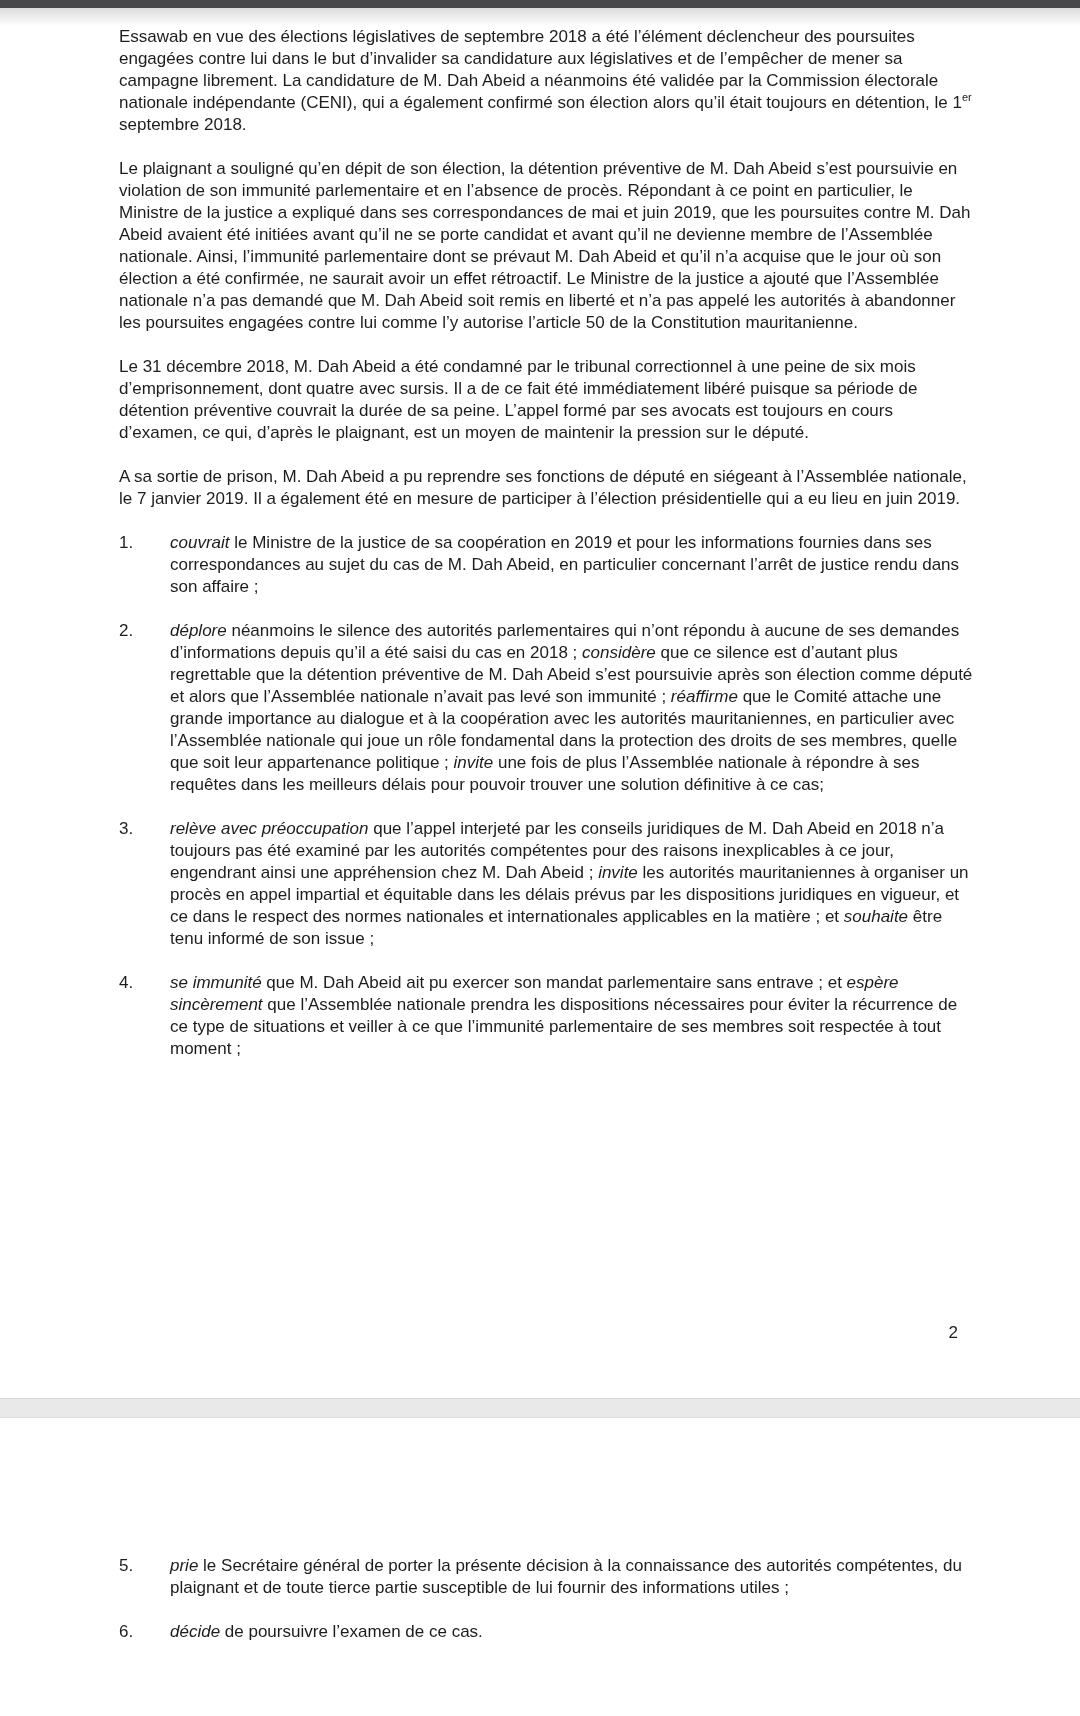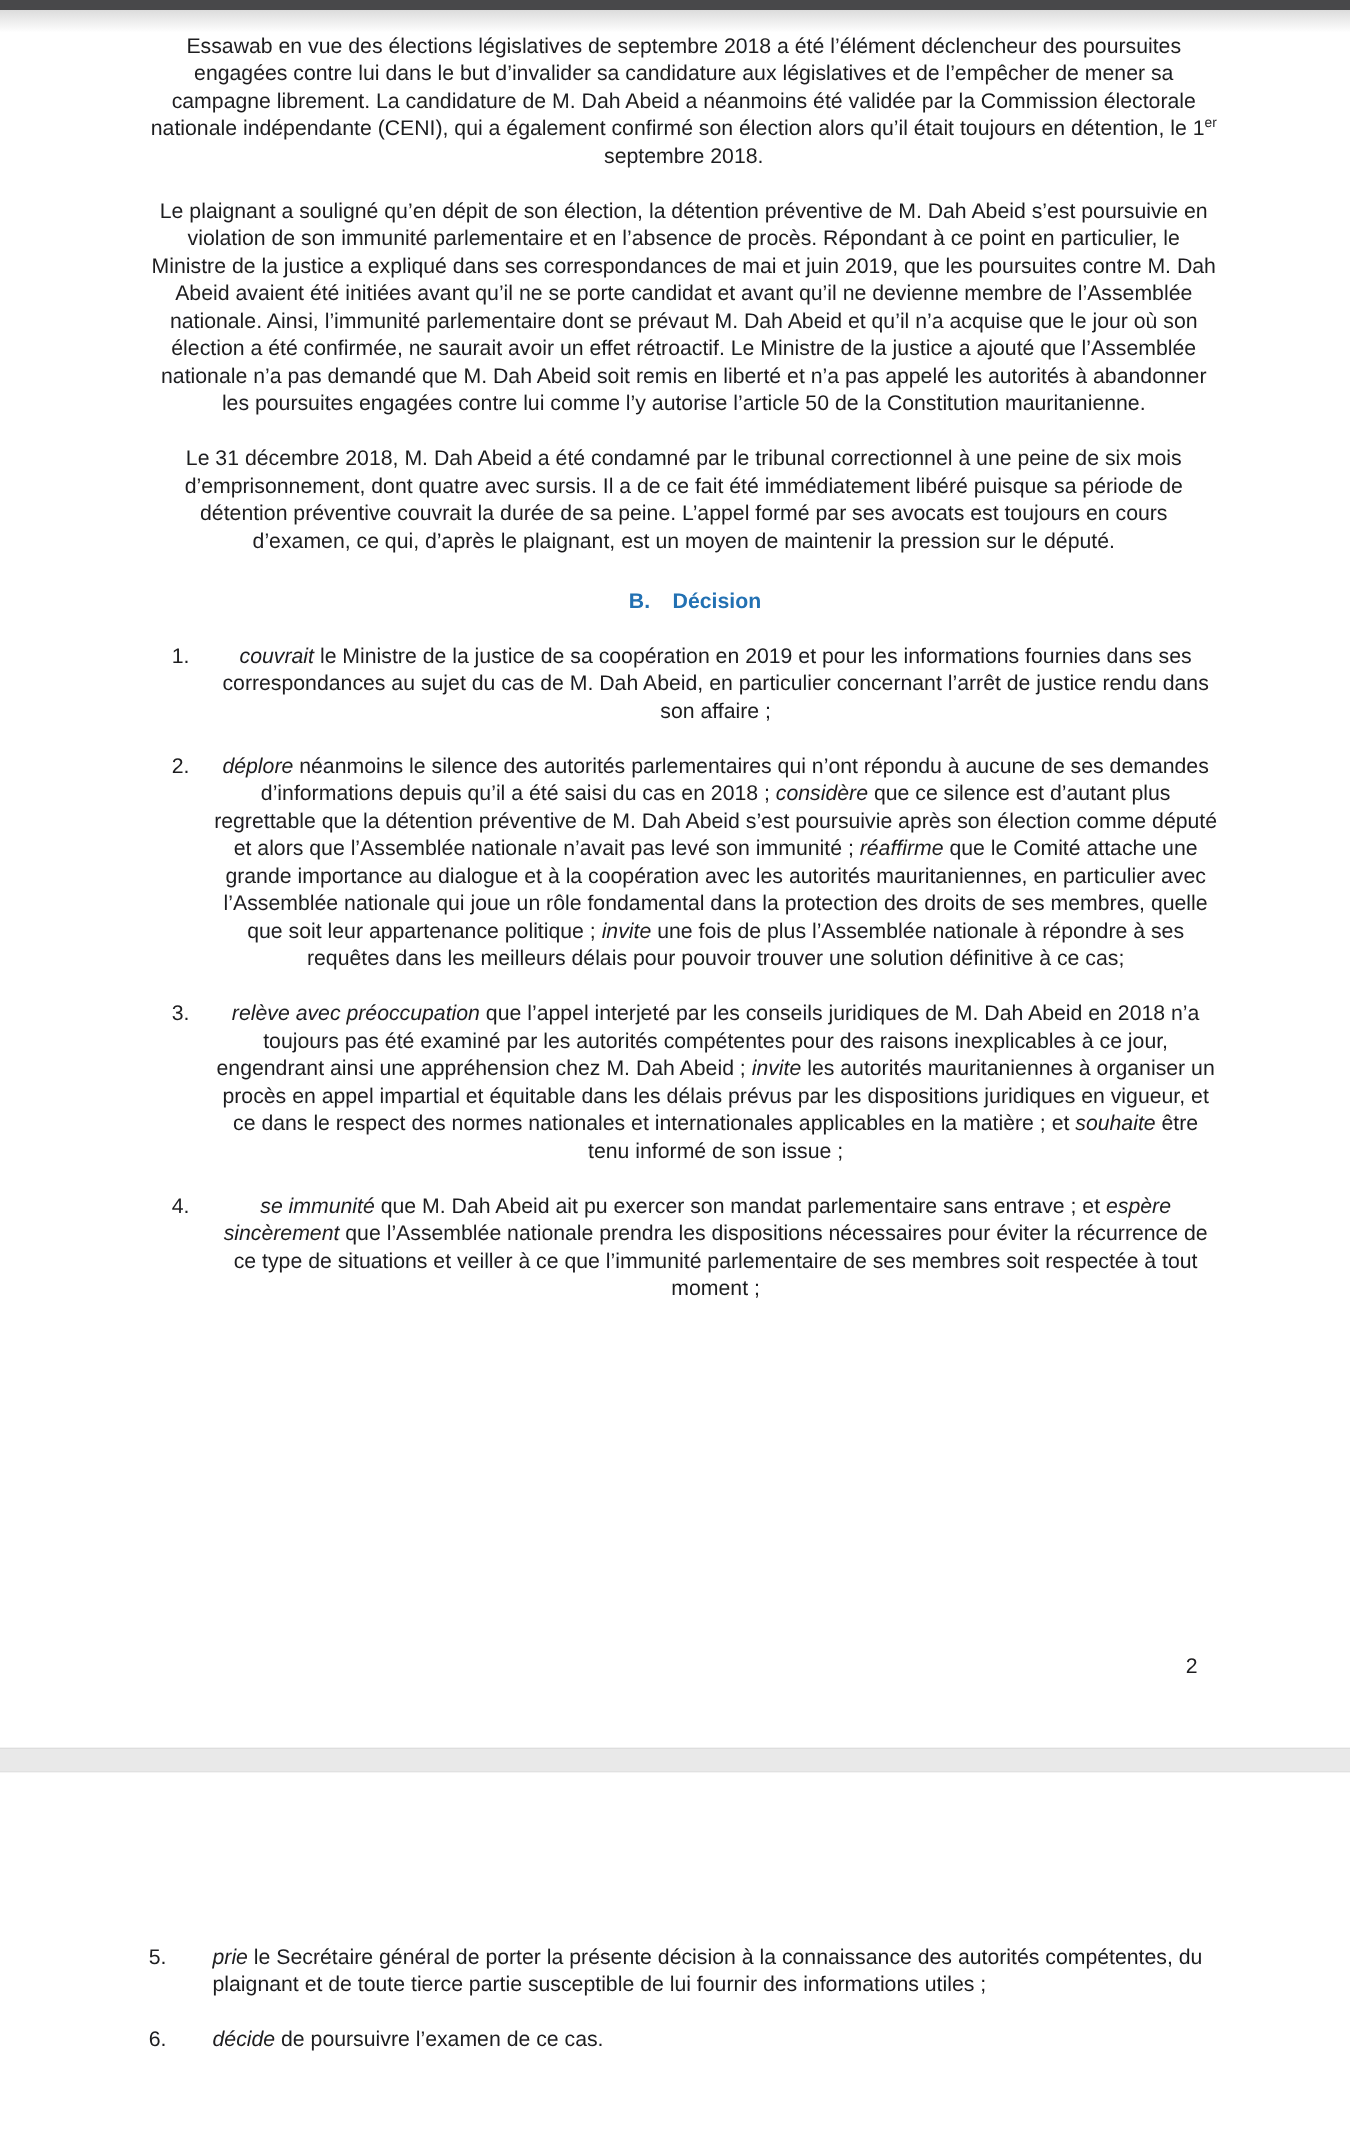--- a/index.html
+++ b/index.html
@@ -13,21 +13,21 @@
   html,body{margin:0;padding:0;}
   body{
     width:1080px;height:1716px;overflow:hidden;
     background:var(--page-bg);
     font-family:"Liberation Sans","DejaVu Sans",sans-serif;
     font-size:17px;line-height:22px;color:var(--text);
   }
   .top-bar{height:8px;background:var(--top-bar);}
   .top-fade{height:18px;background:linear-gradient(#dcdcdc,#ffffff);}
   .page{position:relative;background:var(--page-bg);}
-  .page-2{height:1372px;overflow:hidden;text-align:center;}
+  .page-2{height:1372px;overflow:hidden;}
   .page-3{height:288px;overflow:hidden;padding-top:137px;}
   .body-col{padding:0 105px 0 119px;}
   .para{margin:0 0 22px 0;}
   .heading{margin:26px 0 22px 0;font-weight:bold;color:var(--heading);}
   .heading .h-label{display:inline-block;width:53px;}
   .intro{margin-bottom:22px;}
   .item{display:flex;margin:0 0 22px 0;}
   .item-num{width:51px;flex:0 0 51px;}
   .item-body{flex:1;}
   sup{font-size:11px;line-height:0;vertical-align:super;}
@@ -39,24 +39,22 @@
 
 <div class="top-bar"></div>
 <div class="top-fade"></div>
 
 <div class="page page-2">
   <div class="body-col">
     <div>
         <p class="para"><span>Essawab en vue des élections législatives de septembre 2018 a été l’élément déclencheur des poursuites engagées contre lui dans le but d’invalider sa candidature aux législatives et de l’empêcher de mener sa campagne librement. La candidature de M. Dah Abeid a néanmoins été validée par la Commission électorale nationale indépendante (CENI), qui a également confirmé son élection alors qu’il était toujours en détention, le 1</span><sup>er</sup><span> septembre 2018.</span></p>
         <p class="para"><span>Le plaignant a souligné qu’en dépit de son élection, la détention préventive de M. Dah Abeid s’est poursuivie en violation de son immunité parlementaire et en l’absence de procès. Répondant à ce point en particulier, le Ministre de la justice a expliqué dans ses correspondances de mai et juin 2019, que les poursuites contre M. Dah Abeid avaient été initiées avant qu’il ne se porte candidat et avant qu’il ne devienne membre de l’Assemblée nationale. Ainsi, l’immunité parlementaire dont se prévaut M. Dah Abeid et qu’il n’a acquise que le jour où son élection a été confirmée, ne saurait avoir un effet rétroactif. Le Ministre de la justice a ajouté que l’Assemblée nationale n’a pas demandé que M. Dah Abeid soit remis en liberté et n’a pas appelé les autorités à abandonner les poursuites engagées contre lui comme l’y autorise l’article 50 de la Constitution mauritanienne.</span></p>
         <p class="para"><span>Le 31 décembre 2018, M. Dah Abeid a été condamné par le tribunal correctionnel à une peine de six mois d’emprisonnement, dont quatre avec sursis. Il a de ce fait été immédiatement libéré puisque sa période de détention préventive couvrait la durée de sa peine. L’appel formé par ses avocats est toujours en cours d’examen, ce qui, d’après le plaignant, est un moyen de maintenir la pression sur le député.</span></p>
+        <p class="para"><span>A sa sortie de prison, M. Dah Abeid a pu reprendre ses fonctions de député en siégeant à l’Assemblée nationale, le 7 janvier 2019. Il a également été en mesure de participer à l’élection présidentielle qui a eu lieu en juin 2019.</span></p>
       </div>
-    <div class="heading">
-      <span class="h-label">B.</span><span class="h-title">Décision</span>
-    </div>
     <div>
         <div class="item">
           <div class="item-num">1.</div>
           <div class="item-body"><i>couvrait</i><span> le Ministre de la justice de sa coopération en 2019 et pour les informations fournies dans ses correspondances au sujet du cas de M. Dah Abeid, en particulier concernant l’arrêt de justice rendu dans son affaire ;</span></div>
         </div>
         <div class="item">
           <div class="item-num">2.</div>
           <div class="item-body"><i>déplore</i><span> néanmoins le silence des autorités parlementaires qui n’ont répondu à aucune de ses demandes d’informations depuis qu’il a été saisi du cas en 2018 ; </span><i>considère</i><span> que ce silence est d’autant plus regrettable que la détention préventive de M. Dah Abeid s’est poursuivie après son élection comme député et alors que l’Assemblée nationale n’avait pas levé son immunité ; </span><i>réaffirme</i><span> que le Comité attache une grande importance au dialogue et à la coopération avec les autorités mauritaniennes, en particulier avec l’Assemblée nationale qui joue un rôle fondamental dans la protection des droits de ses membres, quelle que soit leur appartenance politique ; </span><i>invite</i><span> une fois de plus l’Assemblée nationale à répondre à ses requêtes dans les meilleurs délais pour pouvoir trouver une solution définitive à ce cas;</span></div>
         </div>
         <div class="item">

